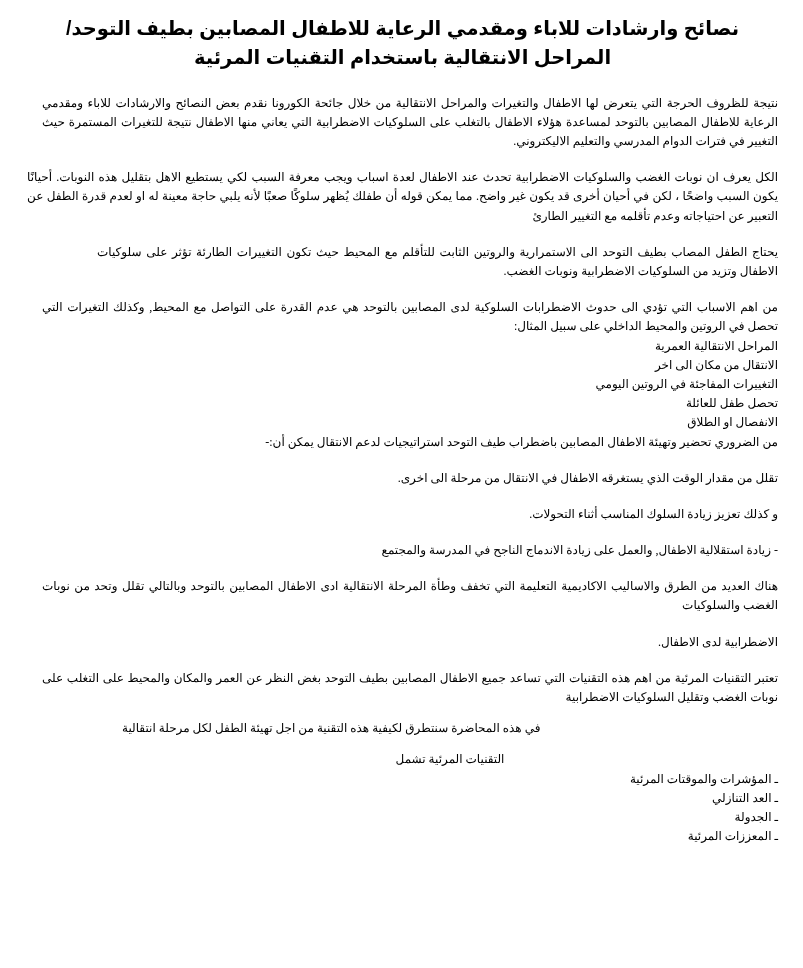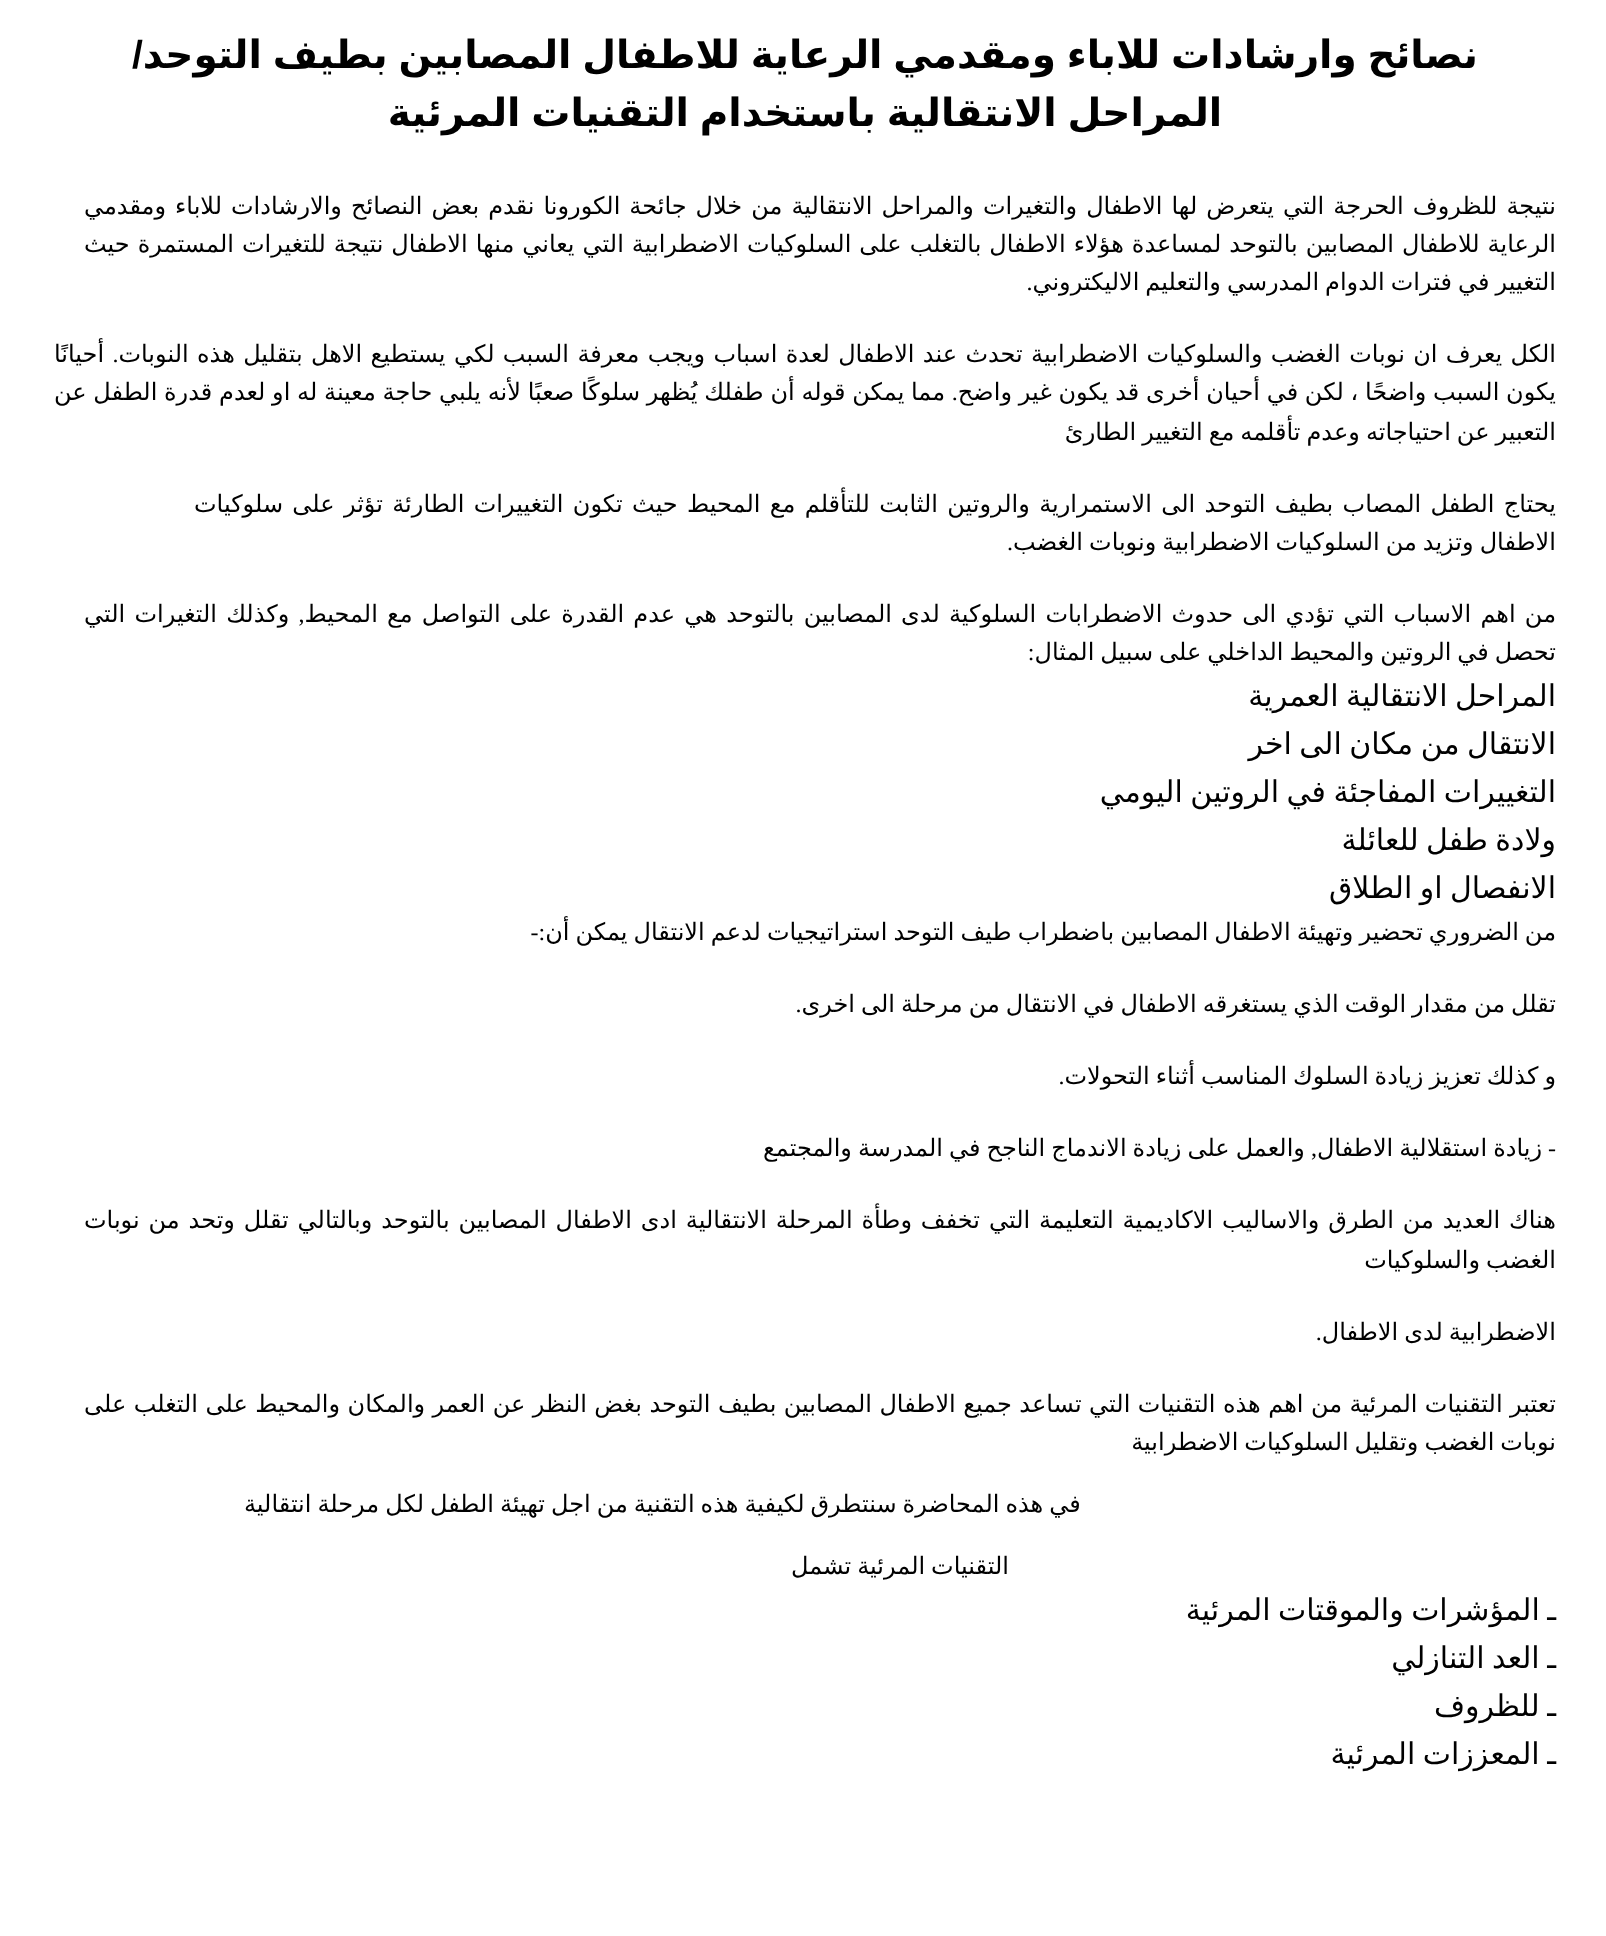--- a/index.html
+++ b/index.html
@@ -41,21 +41,21 @@
     margin: 12px 0 17px 0;
     text-align: justify;
     text-justify: inter-word;
   }
   ul.plain-list {
     list-style: none;
     margin: 0;
     padding: 0;
   }
   ul.plain-list li {
-    font-size: 15px;
+    font-size: 12px;
     line-height: 1.60;
     margin: 0;
     text-align: right;
     padding-right: 0;
   }
   .list-block-a {
     margin: 0 0 0 0;
     padding-right: 0;
     padding-left: 73px;
   }
@@ -108,21 +108,21 @@
     <p class="para block-shift-g">الكل يعرف ان نوبات الغضب والسلوكيات الاضطرابية تحدث عند الاطفال لعدة اسباب ويجب معرفة السبب لكي يستطيع الاهل بتقليل هذه النوبات. أحيانًا يكون السبب واضحًا ، لكن في أحيان أخرى قد يكون غير واضح. مما يمكن قوله  أن طفلك يُظهر سلوكًا صعبًا لأنه يلبي حاجة معينة له او لعدم قدرة الطفل عن التعبير عن احتياجاته وعدم تأقلمه مع التغيير الطارئ</p>
 
     <p class="para block-shift-a">يحتاج الطفل المصاب بطيف التوحد الى الاستمرارية والروتين الثابت للتأقلم مع المحيط حيث تكون التغييرات الطارئة تؤثر  على سلوكيات الاطفال وتزيد من السلوكيات الاضطرابية ونوبات الغضب.</p>
 
     <p class="para block-shift-f tight">من اهم الاسباب التي تؤدي الى حدوث الاضطرابات السلوكية لدى المصابين بالتوحد هي عدم القدرة على التواصل مع المحيط, وكذلك التغيرات التي تحصل في الروتين والمحيط الداخلي على سبيل المثال:</p>
 
     <ul class="plain-list list-block-a">
       <li>المراحل الانتقالية العمرية</li>
       <li>الانتقال من مكان الى اخر</li>
       <li>التغييرات المفاجئة في الروتين اليومي</li>
-      <li>ولادة طفل للعائلة</li>
+      <li>تحصل طفل للعائلة</li>
       <li>الانفصال او الطلاق</li>
     </ul>
 
     <p class="para block-shift-b" style="margin-top:0;">من الضروري تحضير وتهيئة الاطفال المصابين باضطراب طيف التوحد استراتيجيات لدعم الانتقال يمكن أن:-</p>
 
     <p class="para block-shift-c">تقلل من مقدار الوقت الذي يستغرقه الاطفال في الانتقال من مرحلة الى اخرى.</p>
 
     <p class="para block-shift-e">و كذلك تعزيز زيادة السلوك المناسب أثناء التحولات.</p>
 
     <p class="para block-shift-d">- زيادة استقلالية الاطفال, والعمل على زيادة الاندماج الناجح في المدرسة والمجتمع</p>
@@ -133,19 +133,19 @@
 
     <p class="para block-shift-f tight">تعتبر  التقنيات المرئية من اهم هذه التقنيات التي تساعد جميع الاطفال المصابين بطيف التوحد بغض النظر  عن العمر والمكان والمحيط على  التغلب على نوبات الغضب وتقليل السلوكيات الاضطرابية</p>
 
     <p class="para block-shift-d tight" style="text-align:left;">في هذه المحاضرة سنتطرق لكيفية هذه التقنية من اجل تهيئة الطفل لكل مرحلة انتقالية</p>
 
     <p class="para block-shift-d tight" style="text-align:center;">التقنيات المرئية تشمل</p>
 
     <ul class="plain-list bullet-tail">
       <li>ـ المؤشرات والموقتات المرئية</li>
       <li>ـ العد التنازلي</li>
-      <li>ـ للظروف</li>
+      <li>ـ الجدولة</li>
       <li>ـ المعززات المرئية</li>
 
     </ul>
 
   </div>
 </div>
 
 </body></html>

